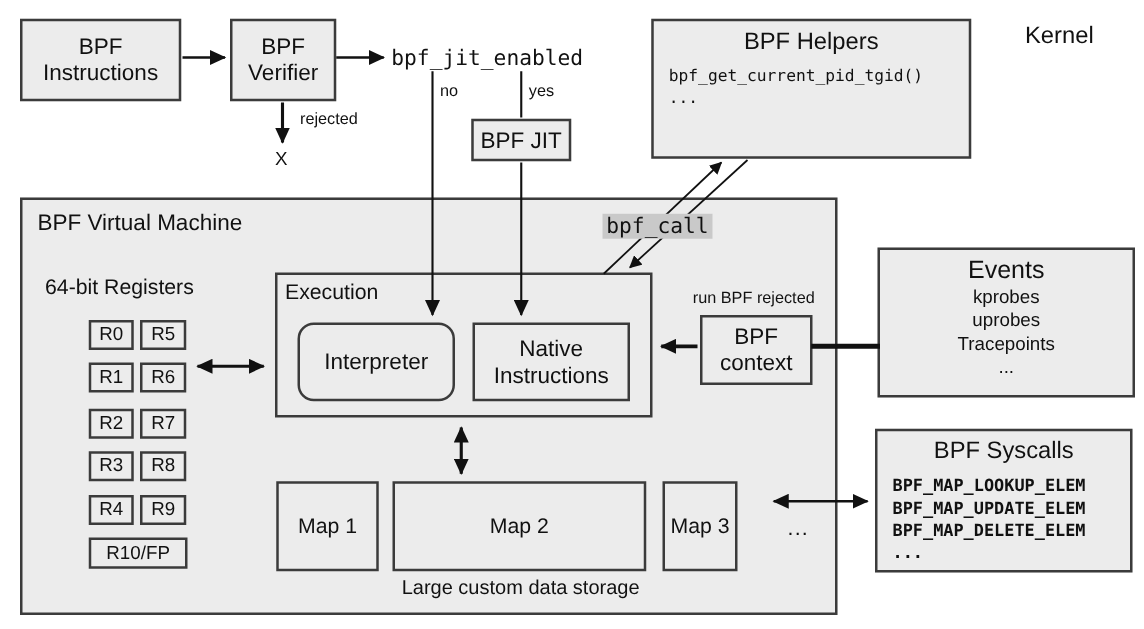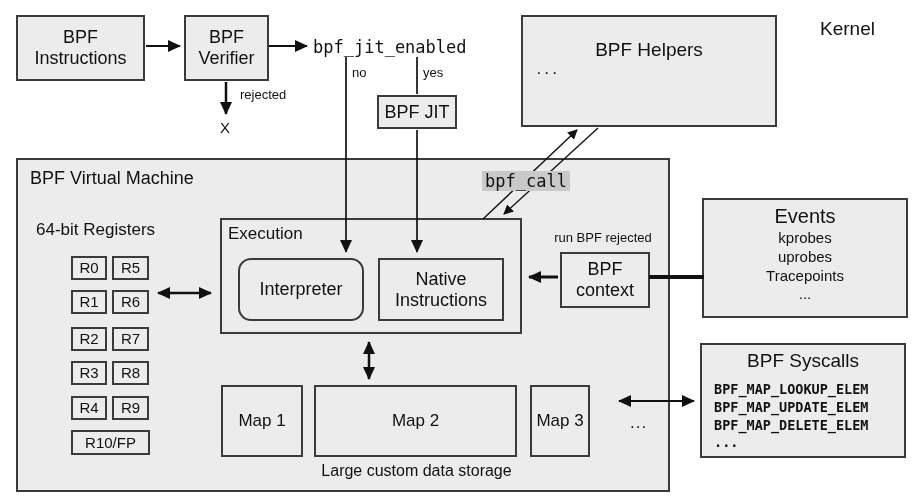--- a/index.html
+++ b/index.html
@@ -43,21 +43,22 @@
   <div class="lbl mono" style="left:313px;top:37px;font-size:17px;">bpf_jit_enabled</div>
   <div class="lbl" style="left:352px;top:65px;font-size:13px;">no</div>
   <div class="lbl" style="left:423px;top:65px;font-size:13px;">yes</div>
   <div class="lbl" style="left:240px;top:87px;font-size:13px;">rejected</div>
   <div class="lbl" style="left:220px;top:119px;font-size:15px;">X</div>
   <div class="box" style="left:377px;top:95px;width:80px;height:34px;font-size:18px;">
     <span>BPF JIT</span>
   </div>
 
   <div class="panel" style="left:521px;top:15px;width:256px;height:112px;">
-    <div class="p-title" style="font-size:19px;margin-top:22px;">BPF Helpers</div>
+    <div class="p-title" style="font-size:19px;margin-top:6px;">BPF Helpers</div>
+    <div class="p-item" style="margin-top:8px;">bpf_get_current_pid_tgid()</div>
     <div class="p-item">...</div>
   </div>
 
   <div class="lbl" style="left:820px;top:18px;font-size:19px;">Kernel</div>
 
   <div class="lbl" style="left:36px;top:220px;font-size:17px;">64-bit Registers</div>
   <div class="box" style="left:71px;top:256px;width:36px;height:24px;font-size:15px;">R0</div>
   <div class="box" style="left:112px;top:256px;width:37px;height:24px;font-size:15px;">R5</div>
   <div class="box" style="left:71px;top:290px;width:36px;height:24px;font-size:15px;">R1</div>
   <div class="box" style="left:112px;top:290px;width:37px;height:24px;font-size:15px;">R6</div>

